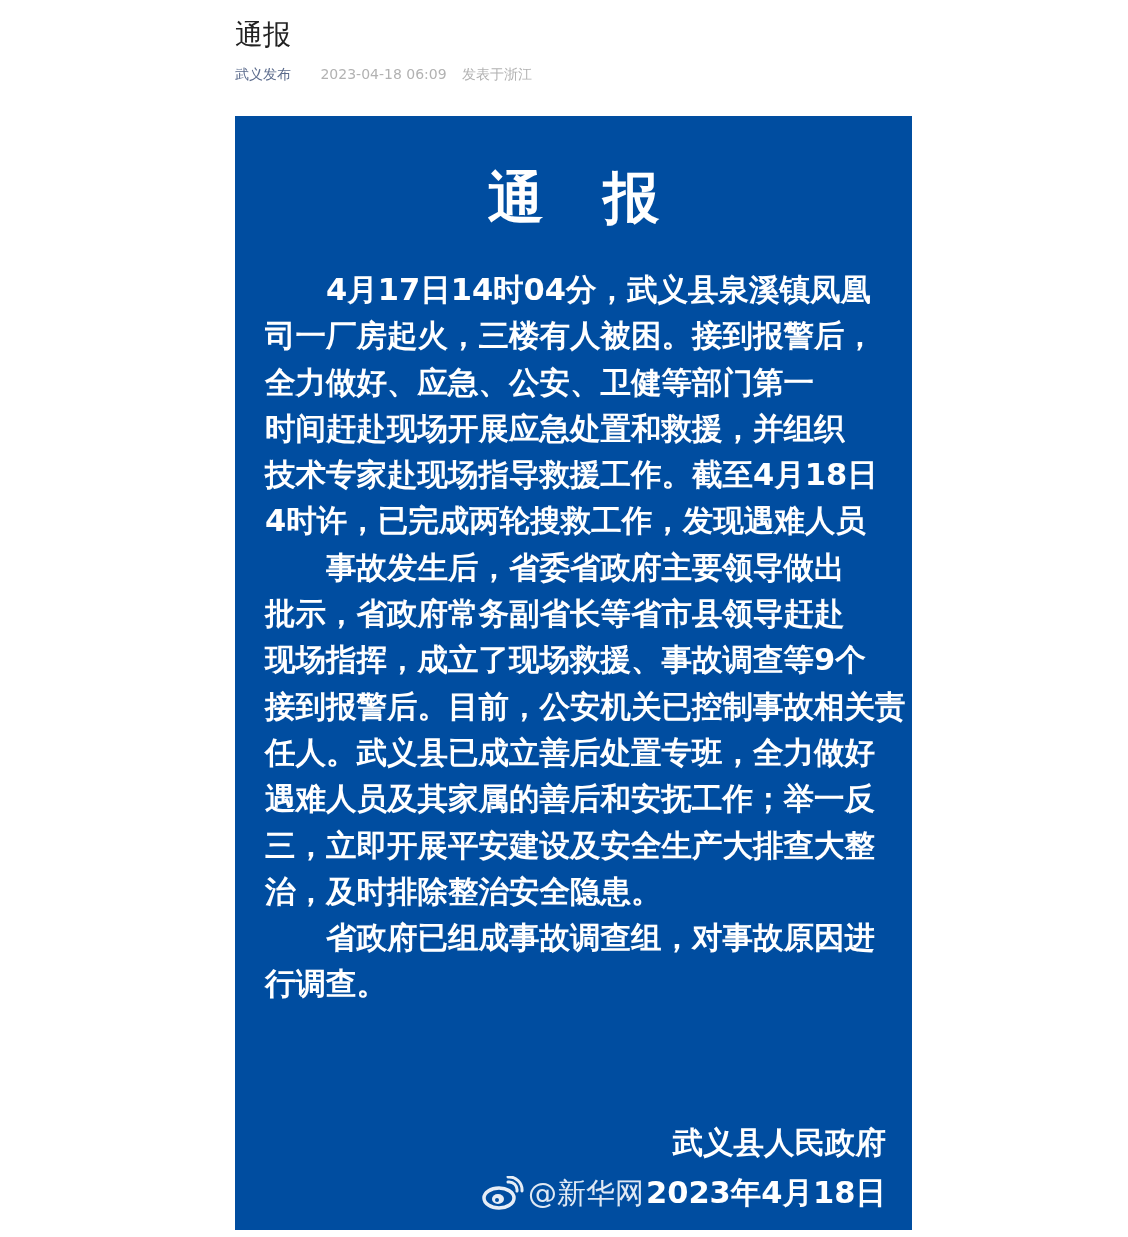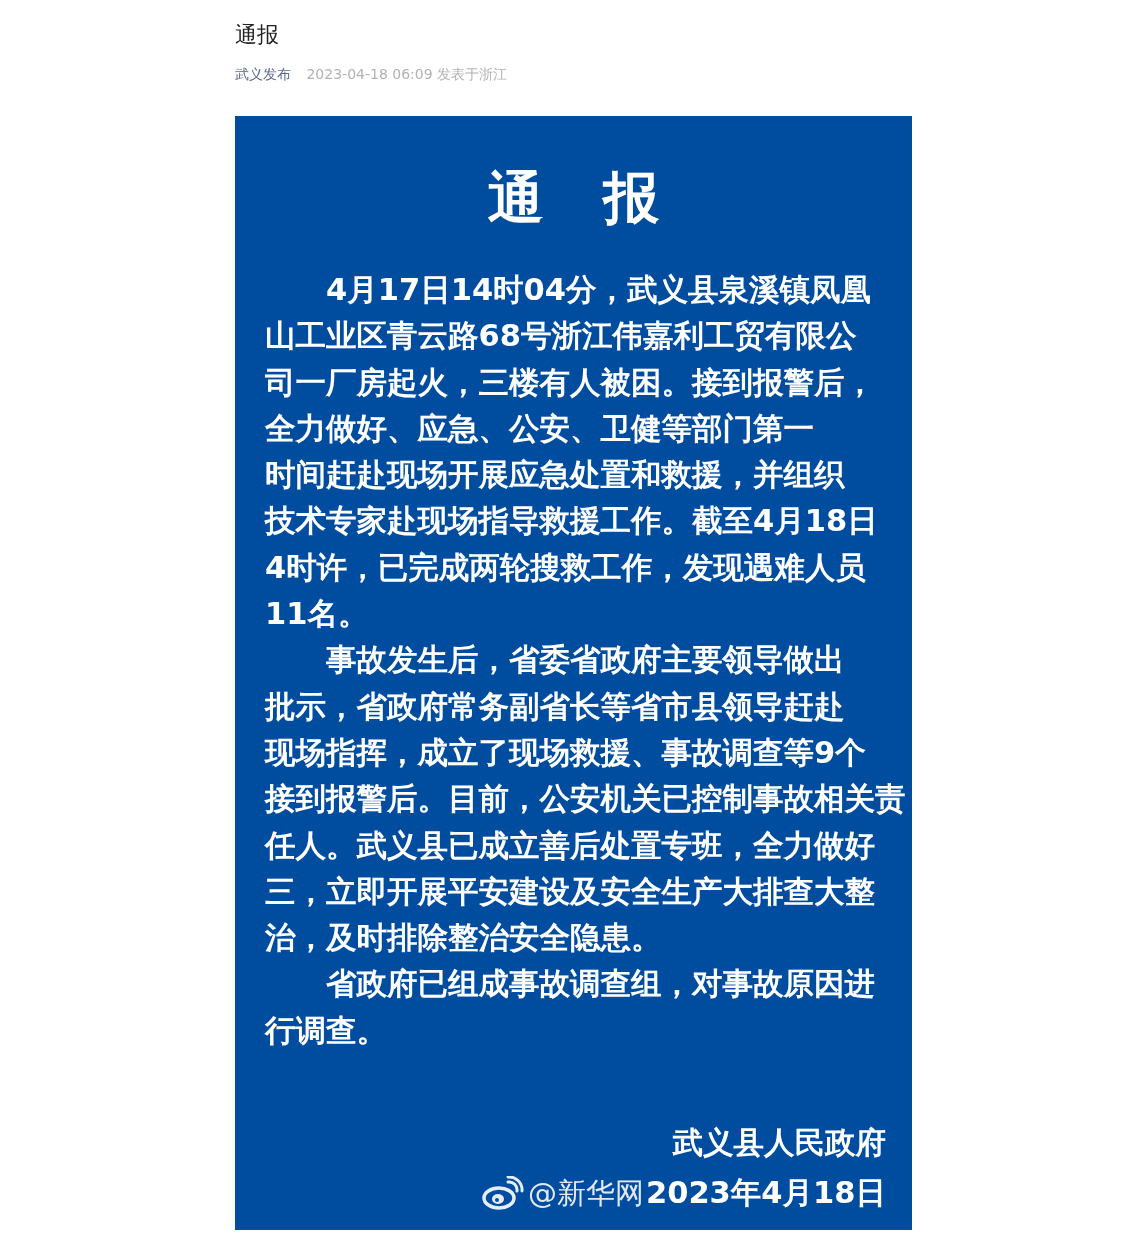--- a/index.html
+++ b/index.html
@@ -1,21 +1,21 @@
 <!DOCTYPE html>
 <html><head>
 <meta charset="utf-8">
 <style>
   html, body { margin: 0; padding: 0; background: #ffffff; }
   body { width: 1128px; height: 1237px; position: relative; overflow: hidden;
          font-family: "DejaVu Sans", "Liberation Sans", sans-serif; }
-  .post-title { position: absolute; left: 235px; top: 20px; font-size: 22px; color: #222222; line-height: 30px; text-align: center; }
+  .post-title { position: absolute; left: 235px; top: 20px; font-size: 28px; color: #222222; line-height: 30px; text-align: center; }
   .meta { position: absolute; left: 235px; top: 64px; font-size: 14px; line-height: 20px; color: #b2b2b2; white-space: nowrap; }
-  .meta .author { color: #5b6b8c; margin-right: 11px; }
-  .meta .time { }
+  .meta .author { color: #5b6b8c; margin-right: 25px; }
+  .meta .time { margin-right: 11px; }
   .notice { position: absolute; left: 235px; top: 116px; width: 677px; height: 1114px; background: #004da0; overflow: hidden; color: #ffffff; }
   .notice-title { position: absolute; left: 0; right: 0; top: 163px; text-align: center; font-size: 56px; font-weight: bold; letter-spacing: 20px; text-indent: 20px; line-height: 70px; margin-top: -116px; }
   .notice-body { position: absolute; left: 30px; width: 626px; top: 151px; font-size: 30.5px; font-weight: bold; line-height: 46.3px; }
   .line { display: block; white-space: nowrap; }
   .line.indent { padding-left: 61px; }
   .sign { position: absolute; right: 26px; text-align: right; font-size: 30.5px; font-weight: bold; line-height: 46px; white-space: nowrap; }
   .sign.org { top: 1004px; }
   .sign.date { top: 1054px; }
   .watermark { position: absolute; left: 247px; top: 1057px; display: flex; align-items: center; color: rgba(255,255,255,0.88); font-size: 29px; line-height: 40px; white-space: nowrap; }
   .watermark .weibo { width: 42px; height: 34px; margin-right: 4px; }
@@ -27,32 +27,31 @@
 <div class="meta">
   <span class="author">武义发布</span>
   <span class="time">2023-04-18 06:09</span>
   <span class="loc">发表于浙江</span>
 </div>
 
 <div class="notice">
   <div class="notice-title" style="top:163px;margin-top:-116px;text-align:center;">通 报</div>
   <div class="notice-body" id="notice-body">
     <span class="line indent">4月17日14时04分，武义县泉溪镇凤凰</span>
-    <span class="line">山工业区青云路68号浙江伟嘉利工贸有限公</span>
     <span class="line">司一厂房起火，三楼有人被困。接到报警后，</span>
     <span class="line">全力做好、应急、公安、卫健等部门第一</span>
     <span class="line">时间赶赴现场开展应急处置和救援，并组织</span>
     <span class="line">技术专家赴现场指导救援工作。截至4月18日</span>
     <span class="line">4时许，已完成两轮搜救工作，发现遇难人员</span>
-    <span class="line">11名。</span>
     <span class="line indent">事故发生后，省委省政府主要领导做出</span>
     <span class="line">批示，省政府常务副省长等省市县领导赶赴</span>
     <span class="line">现场指挥，成立了现场救援、事故调查等9个</span>
     <span class="line">接到报警后。目前，公安机关已控制事故相关责</span>
     <span class="line">任人。武义县已成立善后处置专班，全力做好</span>
+    <span class="line">遇难人员及其家属的善后和安抚工作；举一反</span>
     <span class="line">三，立即开展平安建设及安全生产大排查大整</span>
     <span class="line">治，及时排除整治安全隐患。</span>
     <span class="line indent">省政府已组成事故调查组，对事故原因进</span>
     <span class="line">行调查。</span>
   </div>
   <div class="sign org">武义县人民政府</div>
   <div class="sign date">2023年4月18日</div>
   <div class="watermark">
     <svg class="weibo" viewBox="0 0 42 34">
       <ellipse cx="17" cy="22" rx="15" ry="10" fill="none" stroke="rgba(255,255,255,0.9)" stroke-width="3.5"></ellipse>

